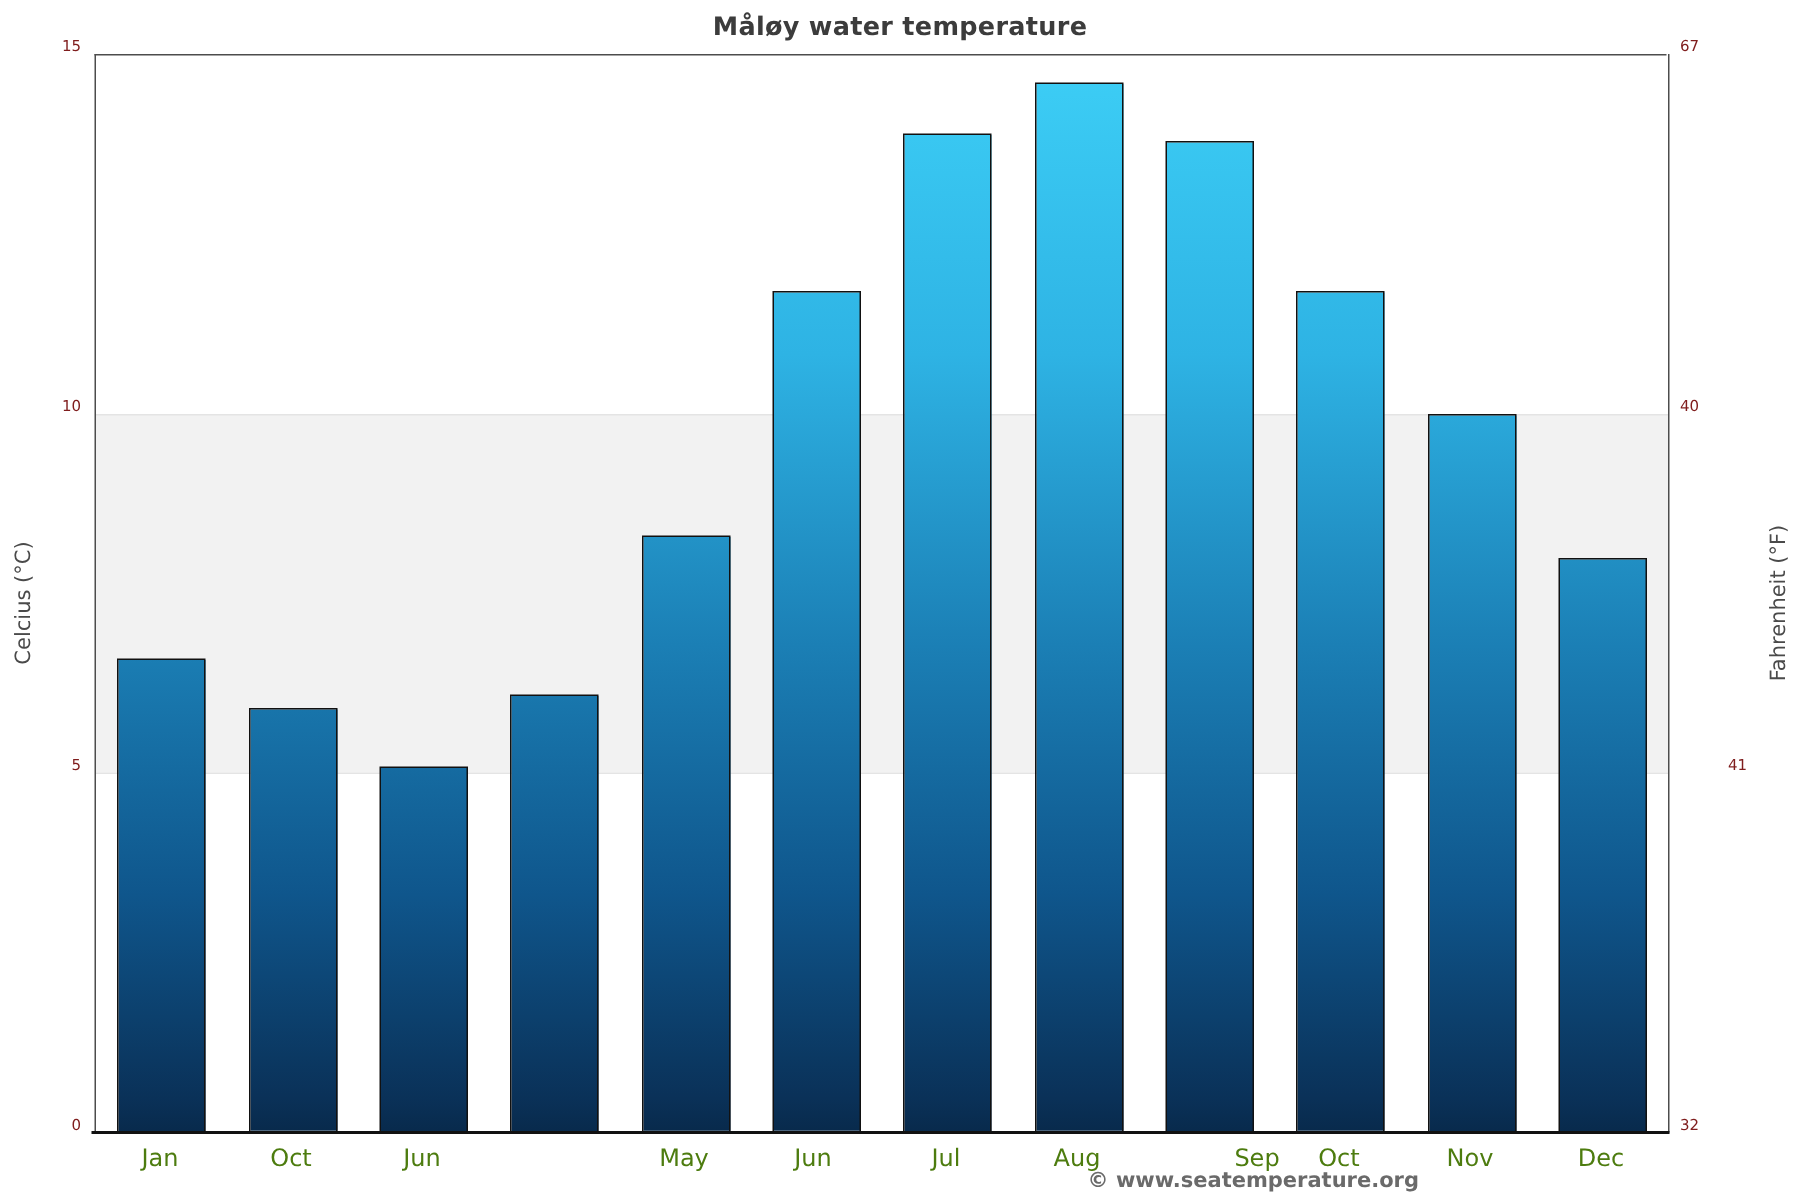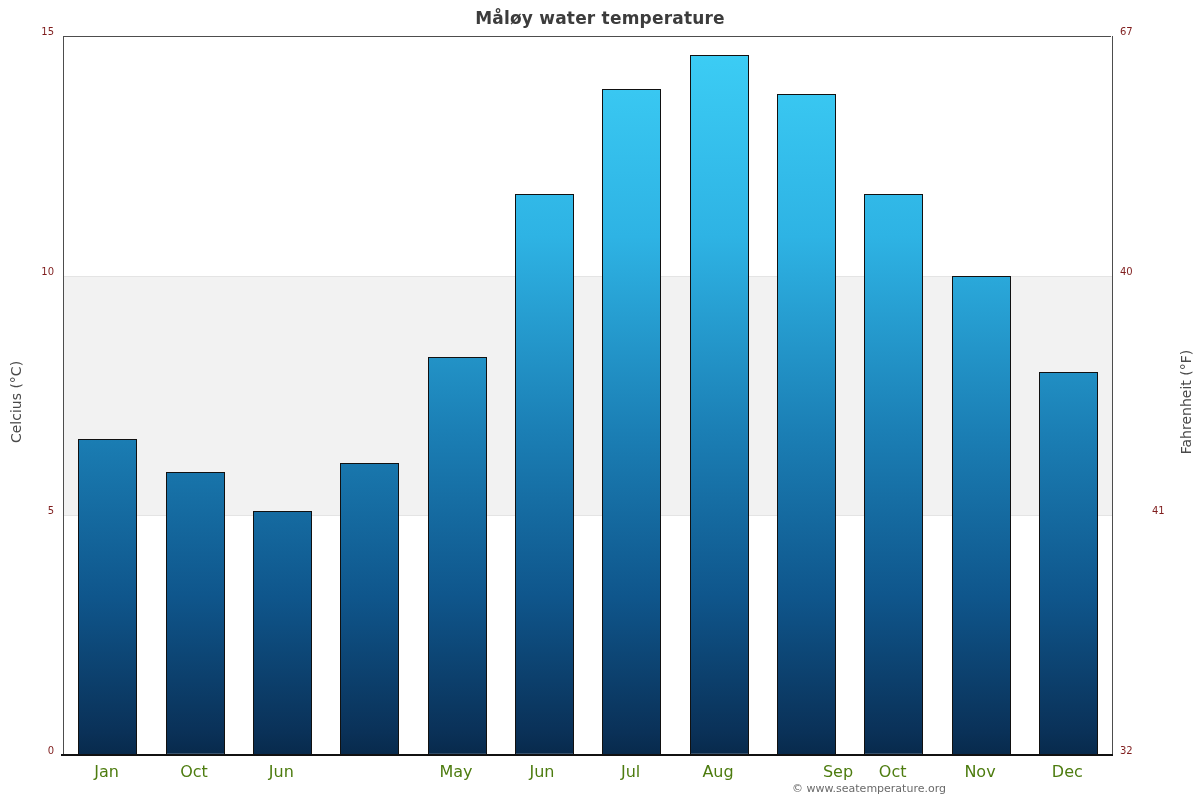--- a/index.html
+++ b/index.html
@@ -161,23 +161,24 @@
     font-size: 16px;
     color: #4d7c0f;
     text-align: center;
   }
 
   
   .credit {
     position: absolute;
     right: 10px;
     bottom: 5px;
-    font-size: 11px;
+    font-size: 14px;
     color: #6a6a6a;
     white-space: nowrap;
+    font-weight: bold;
   }
 </style>
 </head>
 <body>
 
 <div id="chart-root">
 
   <div class="chart-title">Måløy water temperature</div>
 
   <div class="plot-area">

